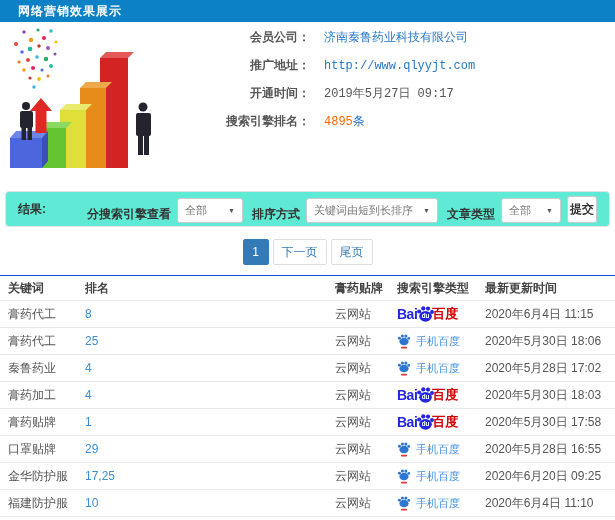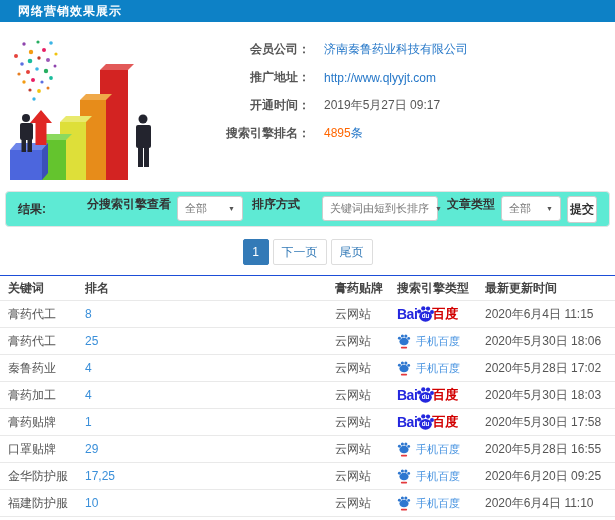--- a/index.html
+++ b/index.html
@@ -5,41 +5,41 @@
   * { box-sizing: border-box; margin: 0; padding: 0; }
   html,body { width:615px; height:520px; overflow:hidden; background:#fff;
     font-family:"Liberation Sans","DejaVu Sans",sans-serif; font-size:12px; color:#555; }
   .page { width:615px; height:520px; overflow:hidden; position:relative; background:#fff; }
 
   
   .titlebar { height:22px; background:#0d81c6; color:#fff; line-height:22px;
     padding-left:18px; font-size:12px; font-weight:bold; letter-spacing:1px; }
 
   
-  .top { display:flex; height:166px; padding-top:12px; }
+  .top { display:flex; height:166px; padding-top:0;font-family:Liberation Mono, monospace; }
   .chart-wrap { width:180px; padding-left:4px; flex:none; }
   .info { flex:1; padding-top:6px; }
   .info-row { display:flex; align-items:center; height:19px; margin-bottom:9px; }
   .info-label { width:130px; text-align:right; font-weight:bold; color:#555; flex:none; }
   .info-value { margin-left:14px; color:#555; text-decoration:none; }
   .link { color:#2577c8; }
   .count-num { color:#f60; font-weight:normal; }
   .count-unit { color:#2577c8; font-weight:normal; }
 
   
   .filterbar { margin:3px 5px 0 5px; height:36px; background:#5eead4;
     border:1px solid #e3e3e3; border-radius:4px; display:flex; align-items:center;
     padding:0 12px; }
   .result-label { font-weight:bold; color:#333; }
-  .filter-controls { margin-left:auto; display:flex; align-items:flex-start; gap:6px; }
+  .filter-controls { margin-left:auto; display:flex; align-items:flex-end; gap:6px; }
   .flabel { font-weight:bold; color:#333; margin-left:3px; white-space:nowrap; }
   .fselect { height:25px; background:#fff; border:1px solid #ccc; border-radius:3px;
     display:inline-flex; align-items:center; justify-content:space-between;
     padding:0 7px; color:#777; font-size:11px; cursor:pointer; white-space:nowrap; }
-  .w1 { width:66px; } .w2 { width:116px;margin-left:16px; } .w3 { width:60px; }
+  .w1 { width:66px; } .w2 { width:132px; } .w3 { width:60px; }
   .caret { font-size:7px; color:#555; margin-left:6px; }
   .submit-btn { height:27px; padding:0 2px; background:#fff; border:1px solid #ccc;
     border-radius:3px; font-weight:bold; color:#333; font-size:12px; cursor:pointer;
     font-family:Liberation Mono, monospace; }
 
   
   .pager { display:flex; justify-content:center; gap:4px; margin-top:12px; margin-bottom:10px; }
   .page-btn { min-width:26px; height:26px; line-height:24px; padding:0 8px;
     border:1px solid #ddd; background:#fff; color:#337ab7; text-align:center;
     border-radius:2px; text-decoration:none; display:inline-block; }

